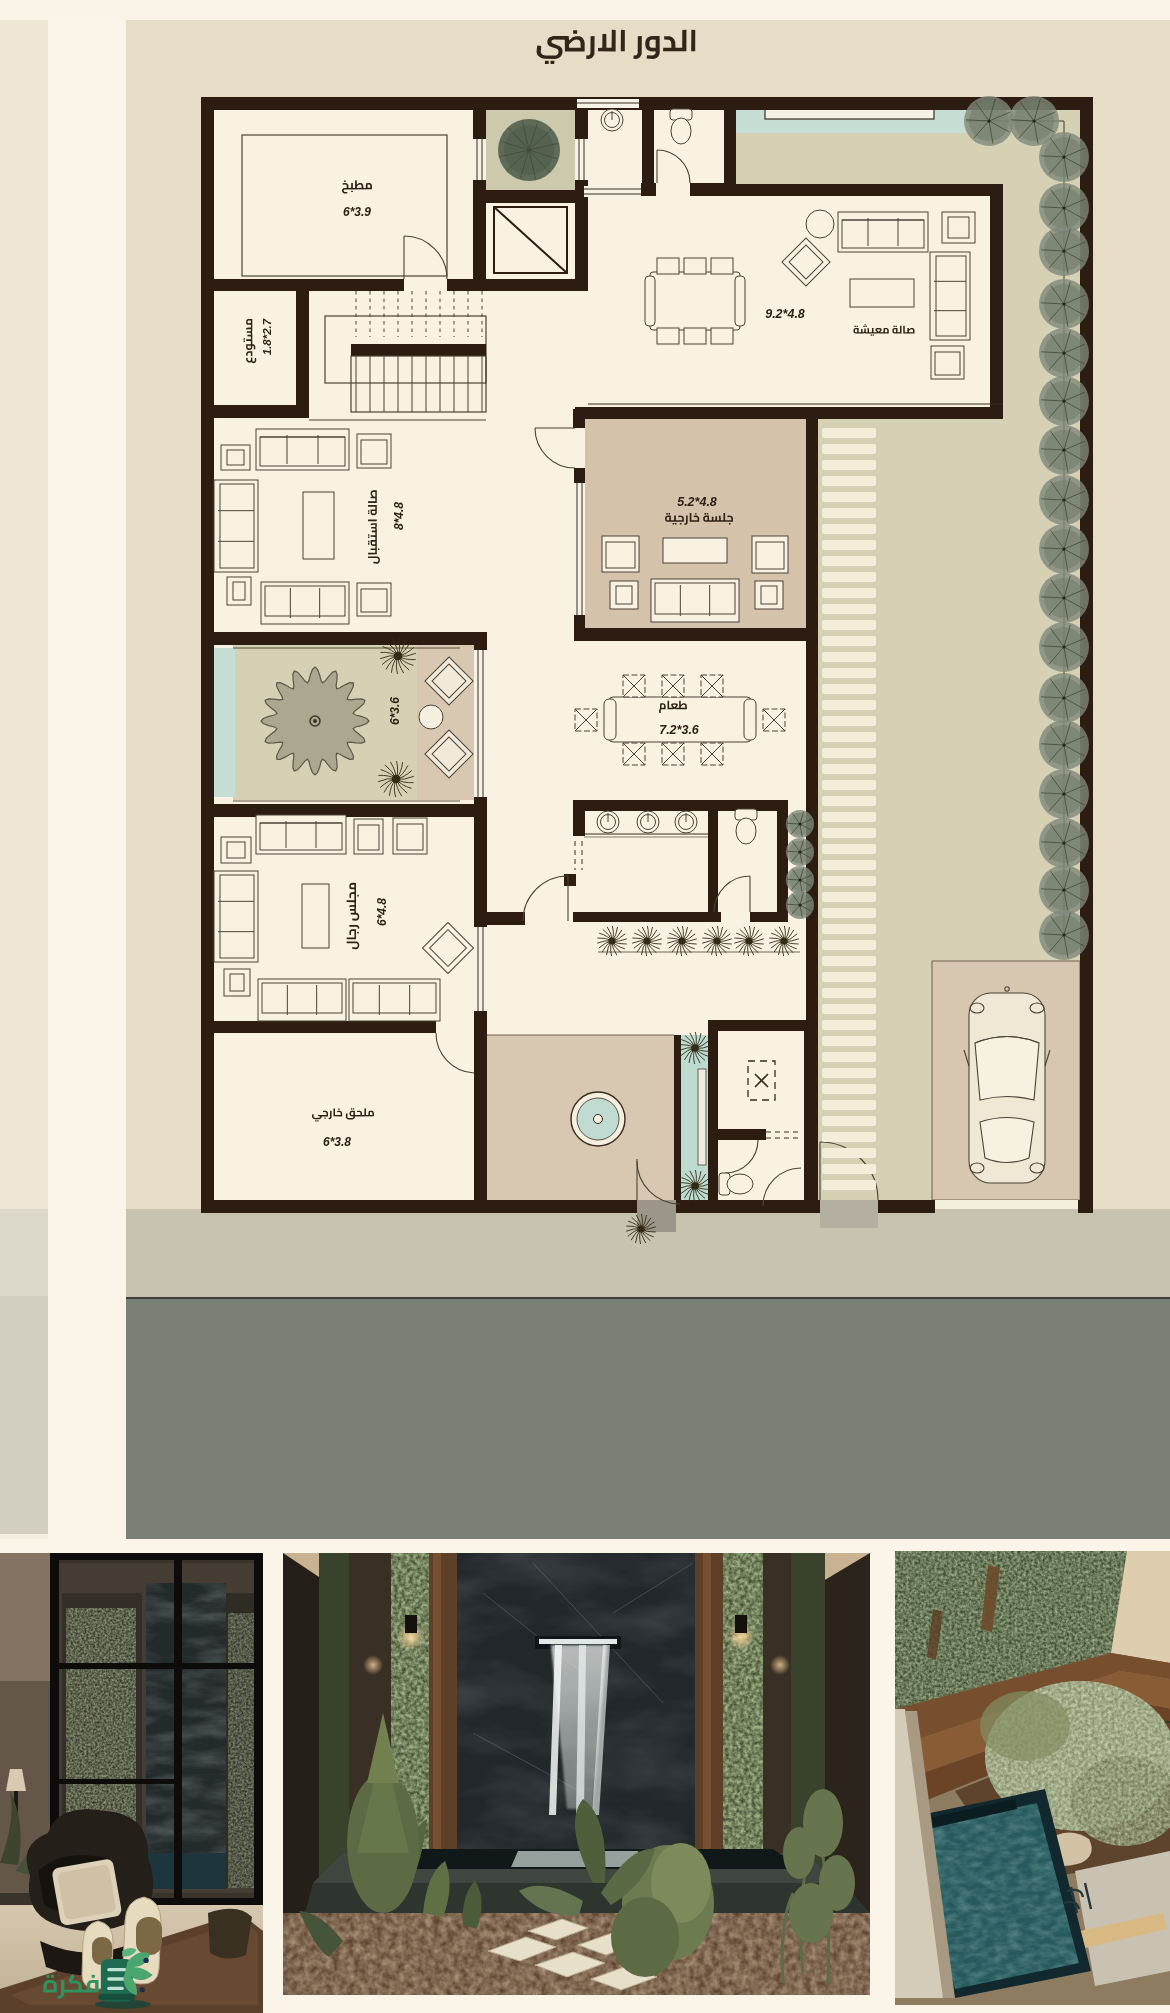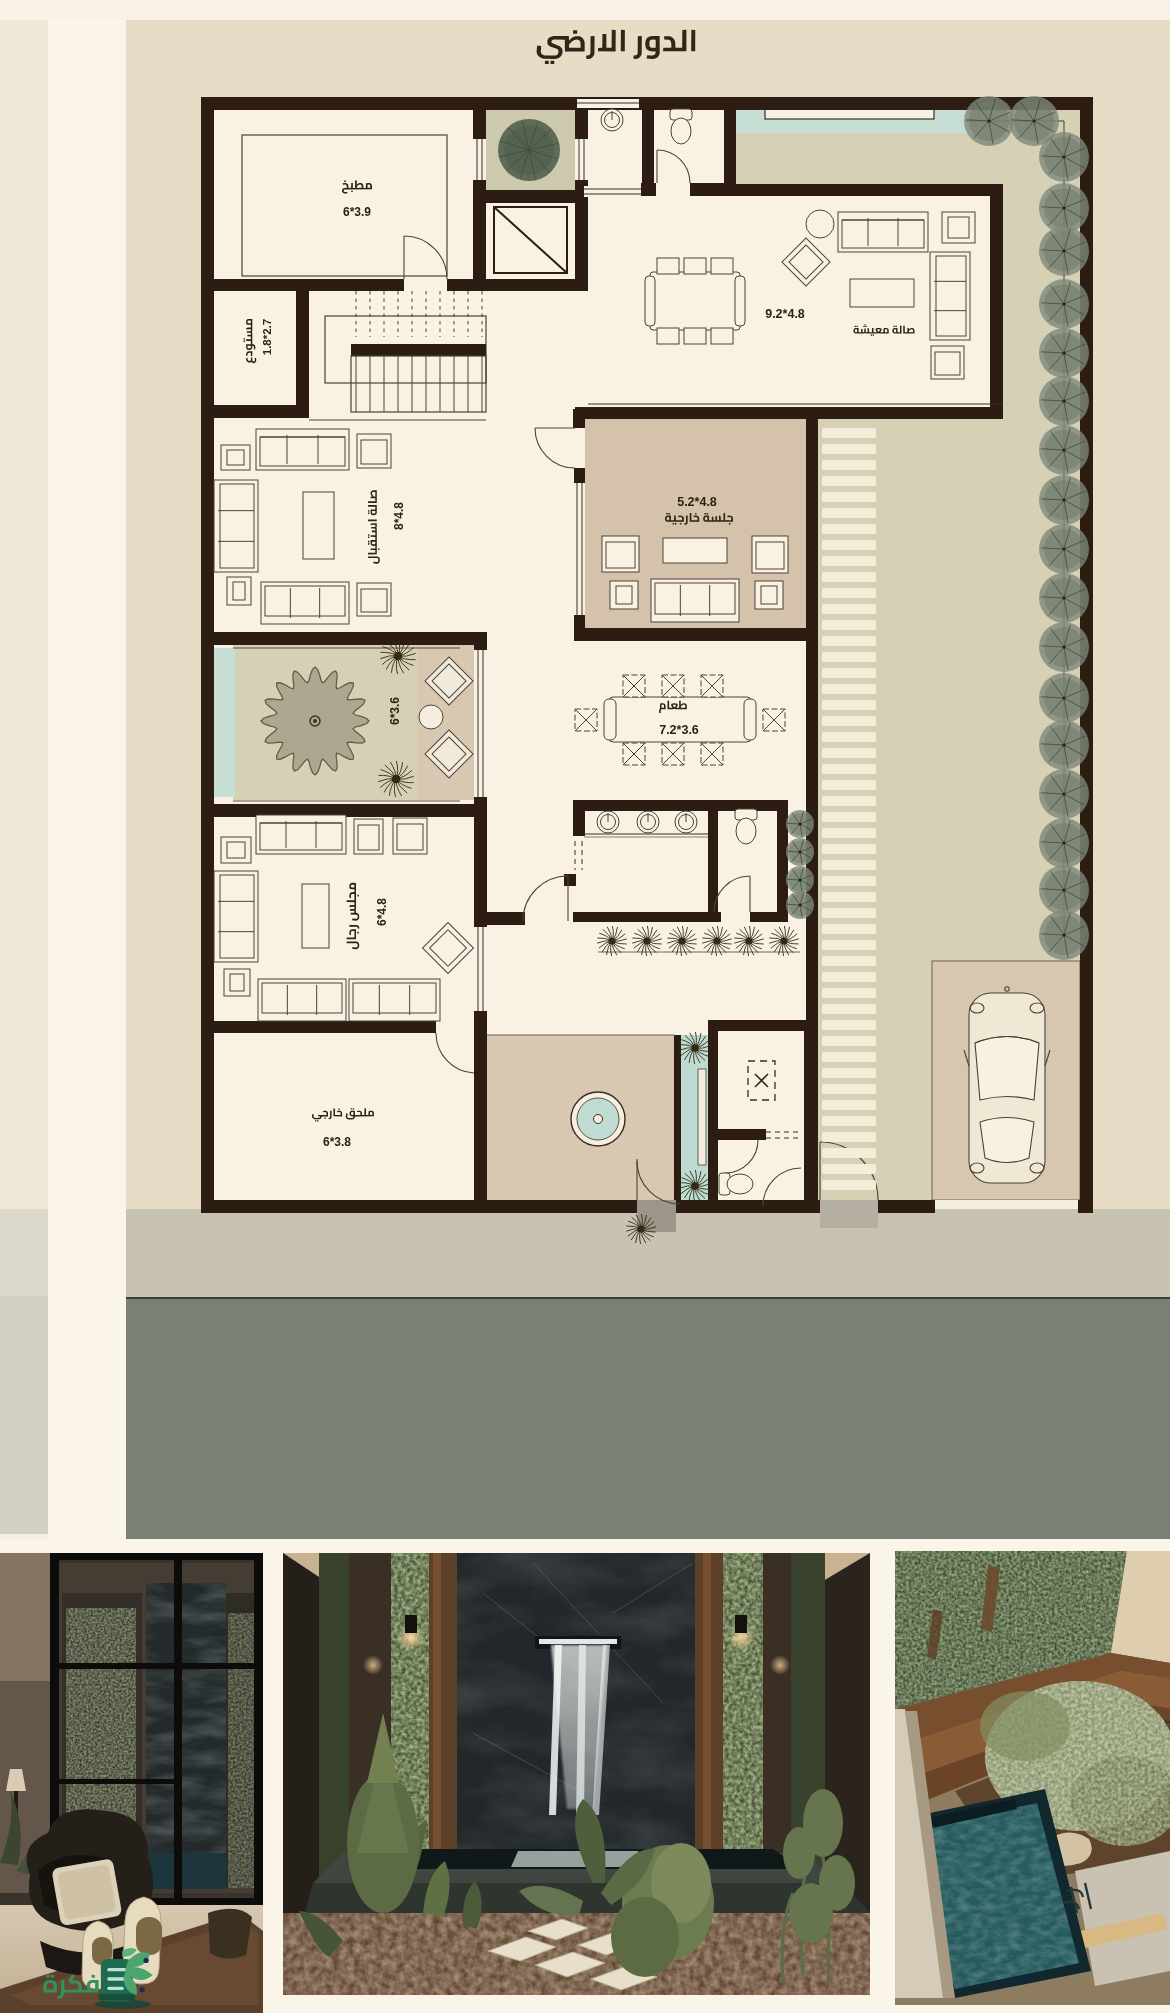--- a/index.html
+++ b/index.html
@@ -1,15 +1,15 @@
 <!DOCTYPE html>
 <html><head><meta charset="utf-8"><style>
 html,body{margin:0;padding:0;}
 body{width:1170px;height:2013px;position:relative;background:#f6efe0;font-family:"Liberation Sans",sans-serif;overflow:hidden;}
-.abs{position:absolute;}
+.abs{position:absolute;font-style:italic;}
 </style></head><body>
 
 <div class="abs" style="left:0;top:0;width:1170px;height:20px;background:#f8f3e6"></div>
 
 <div class="abs" style="left:0;top:20px;width:48px;height:1189px;background:#efe7d5"></div>
 
 <div class="abs" style="left:48px;top:20px;width:78px;height:1533px;background:#fbf5e9"></div>
 
 <div class="abs" style="left:126px;top:20px;width:1044px;height:1189px;background:#e7dcc6"></div>
 

